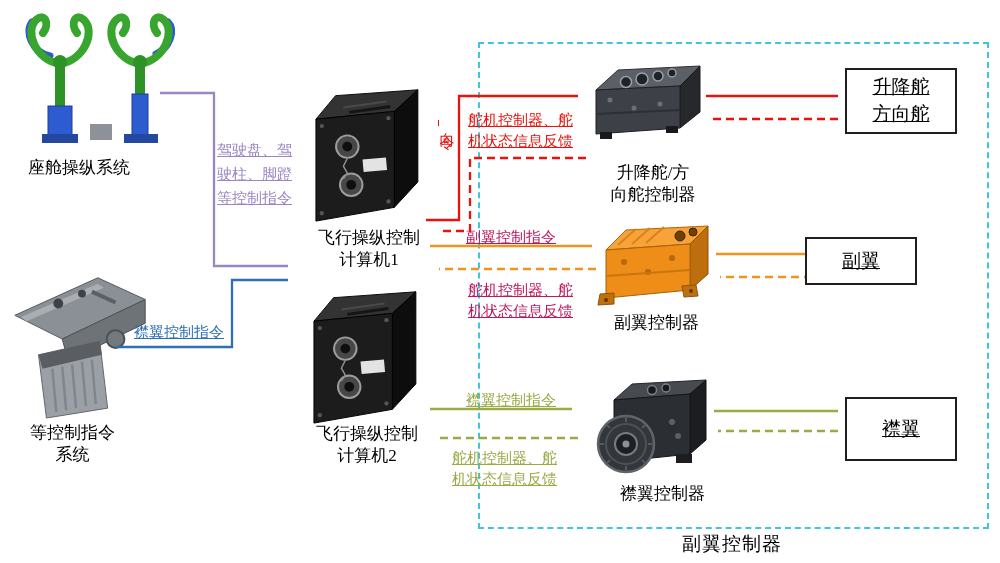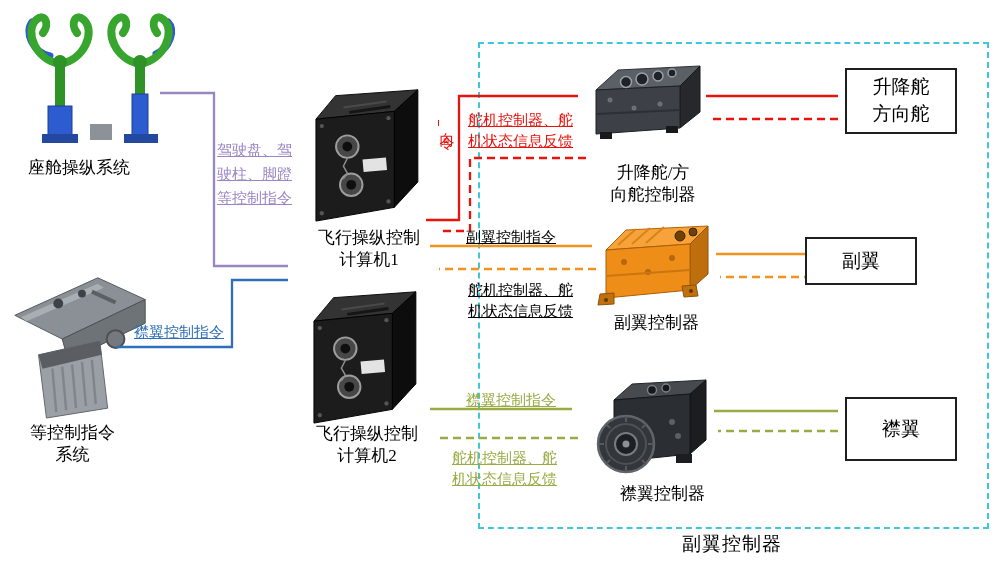--- a/index.html
+++ b/index.html
@@ -7,28 +7,28 @@
   #canvas {
     position:relative; width:1000px; height:563px; background:#ffffff;
     font-family:"Liberation Serif","DejaVu Serif",serif; overflow:hidden;
   }
   .abs { position:absolute; }
   .node-label { position:absolute; text-align:center; font-size:17px; color:#000; line-height:1.3; }
   .sig-label  { position:absolute; font-size:15px; line-height:21px;text-decoration:underline; }
   .surface-box {
     position:absolute; background:#fff; border:2px solid #1f1f1f;
     display:flex; flex-direction:column; justify-content:center; align-items:center;
-    font-size:19px; line-height:1.4; color:#000;
+    font-size:19px; line-height:1.4; color:#000;text-decoration:underline;
   }
   #servo-boundary { position:absolute; left:478px; top:42px; width:511px; height:487px;
     border:2px dashed #3ec7db; }
   .c-purple { color:#9b86c4; }
   .c-blue   { color:#2e6fb7; }
   .c-red    { color:#e8130d; }
-  .c-orange { color:#000000; }
+  .c-orange { color:#be185d; }
   .c-olive  { color:#9aab45; }
   .vertical { writing-mode:vertical-rl; letter-spacing:3px; }
   svg.arrows { position:absolute; left:0; top:0; pointer-events:none; }
   svg.arrows path { fill:none; stroke-width:2.3; }
   svg.arrows path.dash { stroke-dasharray:8 5; }
 </style>
 </head>
 <body>
 
 <div id="canvas">

